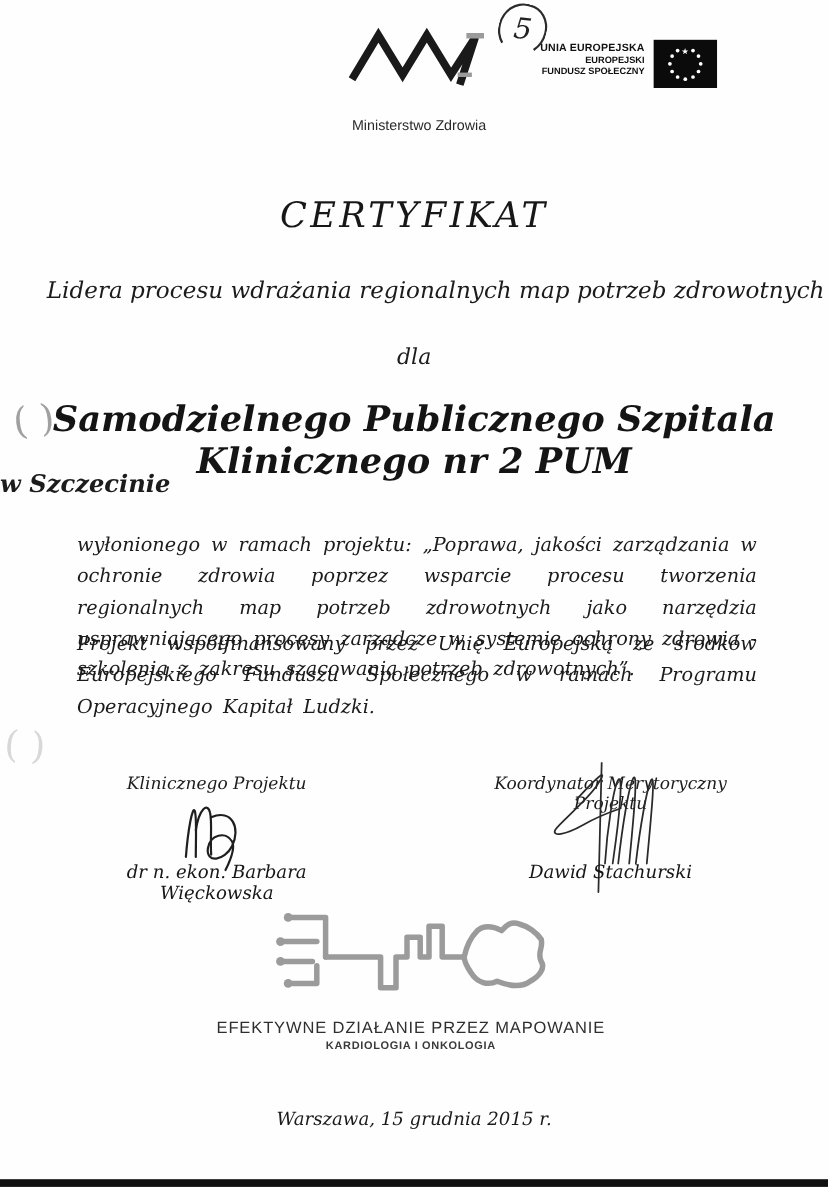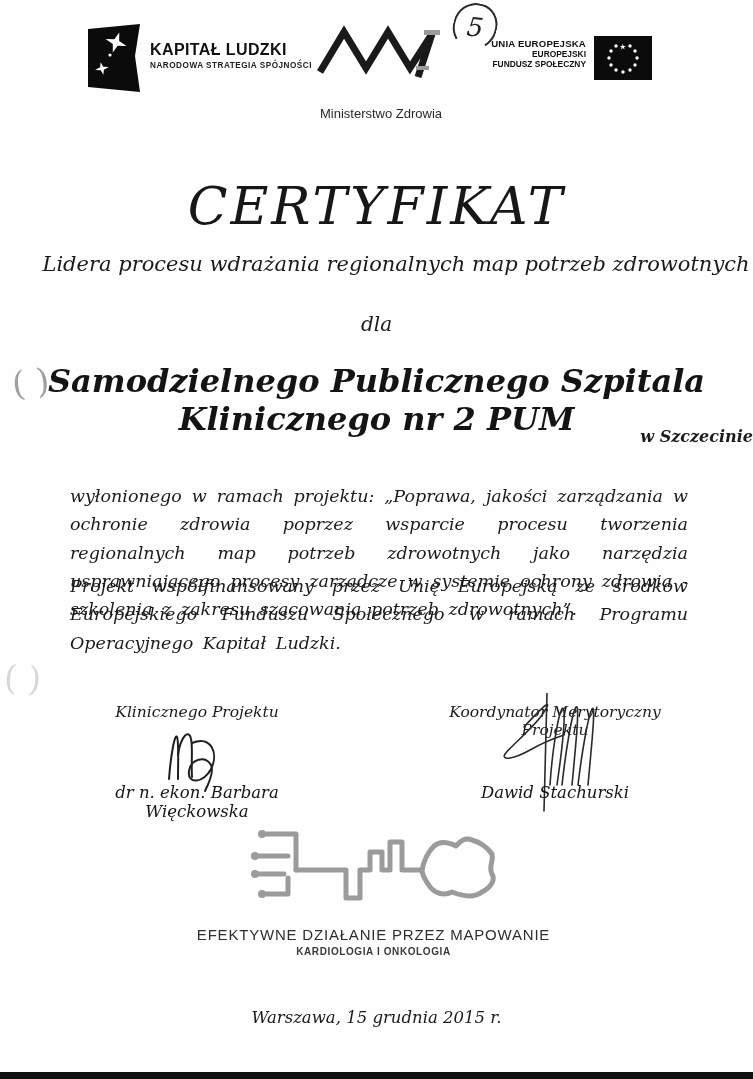--- a/index.html
+++ b/index.html
@@ -32,28 +32,28 @@
   .ue-logo { left:492px; top:36px; width:160px; height:46px; }
   .ue-text { position:absolute; right:66px; top:2px; text-align:right;
              font-family:"Liberation Sans", sans-serif; font-weight:bold; color:#111; }
   .ue-line1 { font-size:9.6px; letter-spacing:.2px; white-space:nowrap; }
   .ue-line2 { font-size:8.4px; white-space:nowrap; }
   .ue-line3 { font-size:8.4px; white-space:nowrap; }
   .ue-flag { position:absolute; right:0; top:0; width:58px; height:44px; }
 
   
   .title { left:0; right:0; top:176px; text-align:center;
-           font-size:52px; font-style:italic; letter-spacing:3px; color:#171717; }
+           font-size:32px; font-style:italic; letter-spacing:3px; color:#171717; }
   .subtitle { left:0; right:0; top:252px; text-align:center;
               font-size:21px; font-style:italic; color:#1b1b1b;margin-left:39px; }
   .dla { left:0; right:0; top:312px; text-align:center; font-size:20px; font-style:italic; }
   .recipient { left:0; right:0; top:362px; text-align:center;
                font-size:32px; font-style:italic; font-weight:bold; color:#141414; }
-  .city { left:0; right:0; top:427px; text-align:right;
-          font-size:16px; font-style:italic; font-weight:bold; }
+  .city { left:0; right:0; top:427px; text-align:left;
+          font-size:22px; font-style:italic; font-weight:bold; }
   .para { left:70px; width:618px; font-size:17.5px; font-style:italic;
           line-height:1.62; text-align:justify; word-spacing:4px; color:#1b1b1b; }
   .para1 { top:482px; }
   .para2 { top:572px; }
 
   
   .sig-col { width:270px; }
   .sig-left { left:62px; top:703px; }
   .sig-right { left:420px; top:703px; }
   .sig-role { text-align:center; font-size:15.5px; font-style:italic; color:#1b1b1b; }
@@ -76,32 +76,20 @@
   
   .pen-mark { font-size:34px; color:#555; font-family:"DejaVu Serif", serif; }
   .mark1 { left:12px; top:362px; opacity:.55; transform:rotate(-6deg); }
   .mark2 { left:4px; top:658px; opacity:.22; transform:rotate(4deg); }
 </style>
 </head>
 <body>
 
 <div class="page">
 
-  <div class="abs kl-logo">
-    <svg class="kl-flag" viewBox="0 0 52 70">
-      <polygon points="0,5 52,0 47,32 52,68 0,63" fill="#0b0b0b"></polygon>
-      <polygon points="28,8 30.5,16 39,18.5 30.5,21 28,29 25.5,21 17,18.5 25.5,16" fill="#fff" transform="rotate(18 28 18.5)"></polygon>
-      <polygon points="14,38 15.6,43 21,44.5 15.6,46 14,51 12.4,46 7,44.5 12.4,43" fill="#fff" transform="rotate(-12 14 44.5)"></polygon>
-      <circle cx="22" cy="31" r="1.6" fill="#fff"></circle>
-    </svg>
-    <div class="kl-text">
-      <div class="kl-line1">KAPITAŁ LUDZKI</div>
-      <div class="kl-line2">NARODOWA STRATEGIA SPÓJNOŚCI</div>
-    </div>
-  </div>
 
   <div class="abs mz-logo">
     <svg width="130" height="56" viewBox="0 0 130 56">
       <polyline points="4,50 28,10 50,46 72,10 94,46 116,12 102,55" fill="none" stroke="#1a1a1a" stroke-width="7" stroke-linejoin="miter"></polyline>
       <rect x="108" y="8" width="16" height="5" fill="#9b9b9b"></rect>
       <rect x="100" y="44" width="13" height="4" fill="#9b9b9b"></rect>
     </svg>
     <div class="mz-label">Ministerstwo Zdrowia</div>
   </div>
 

